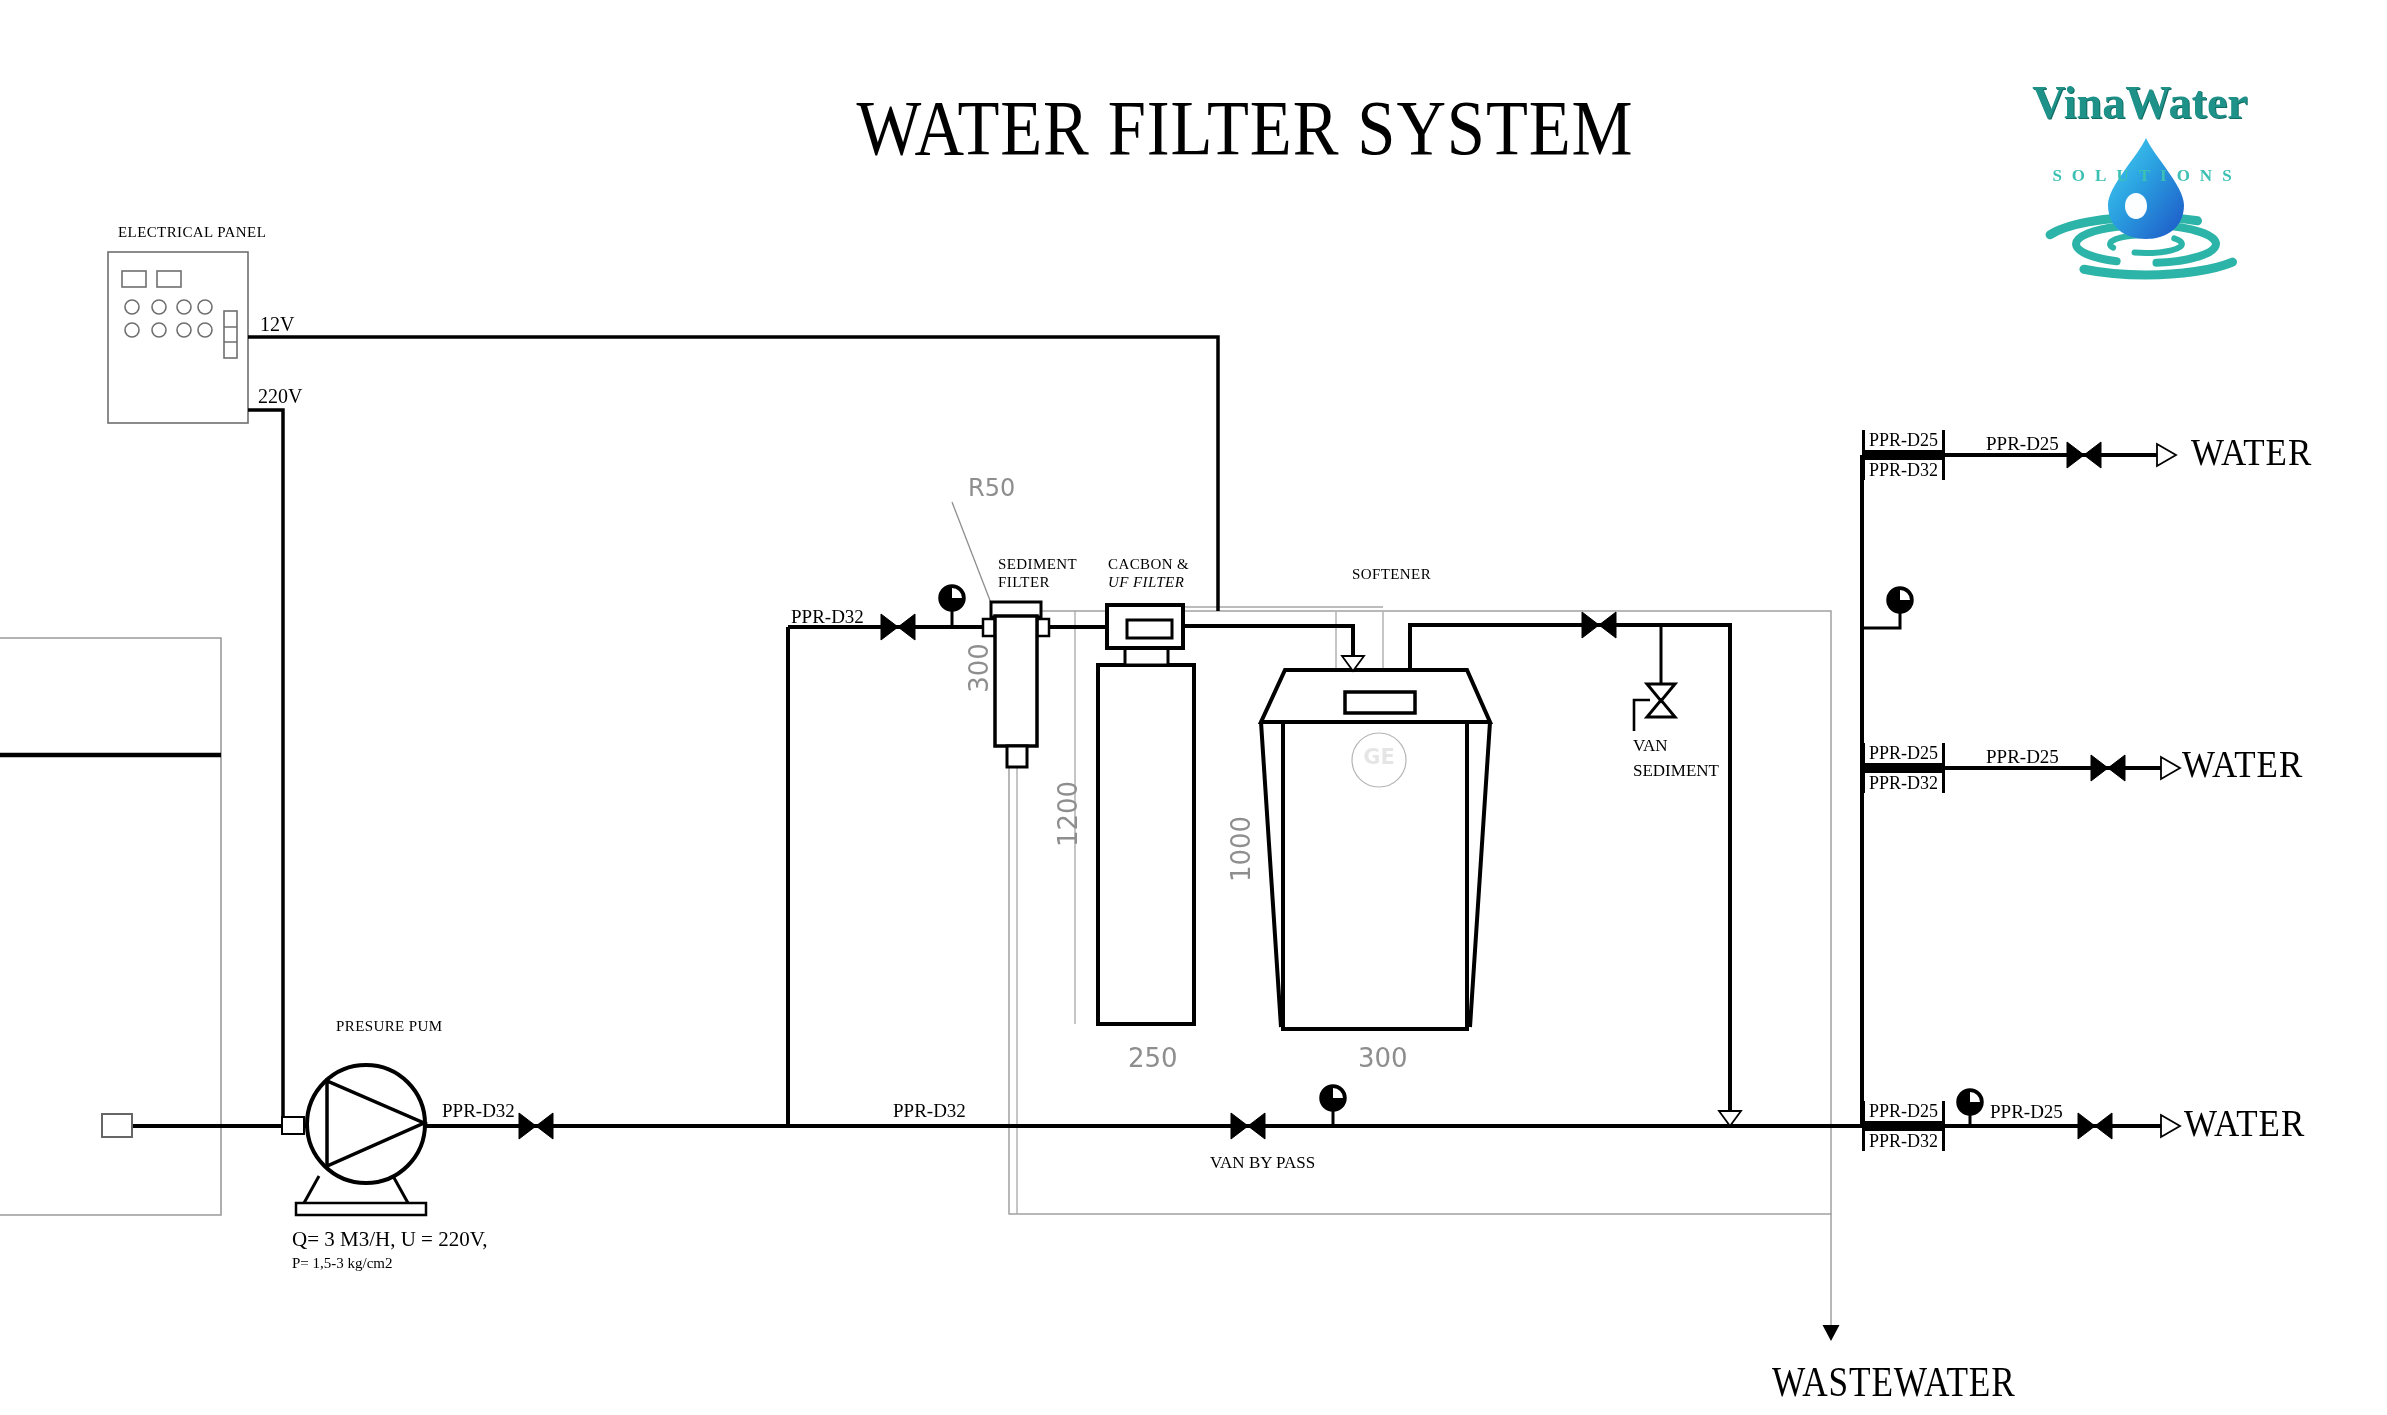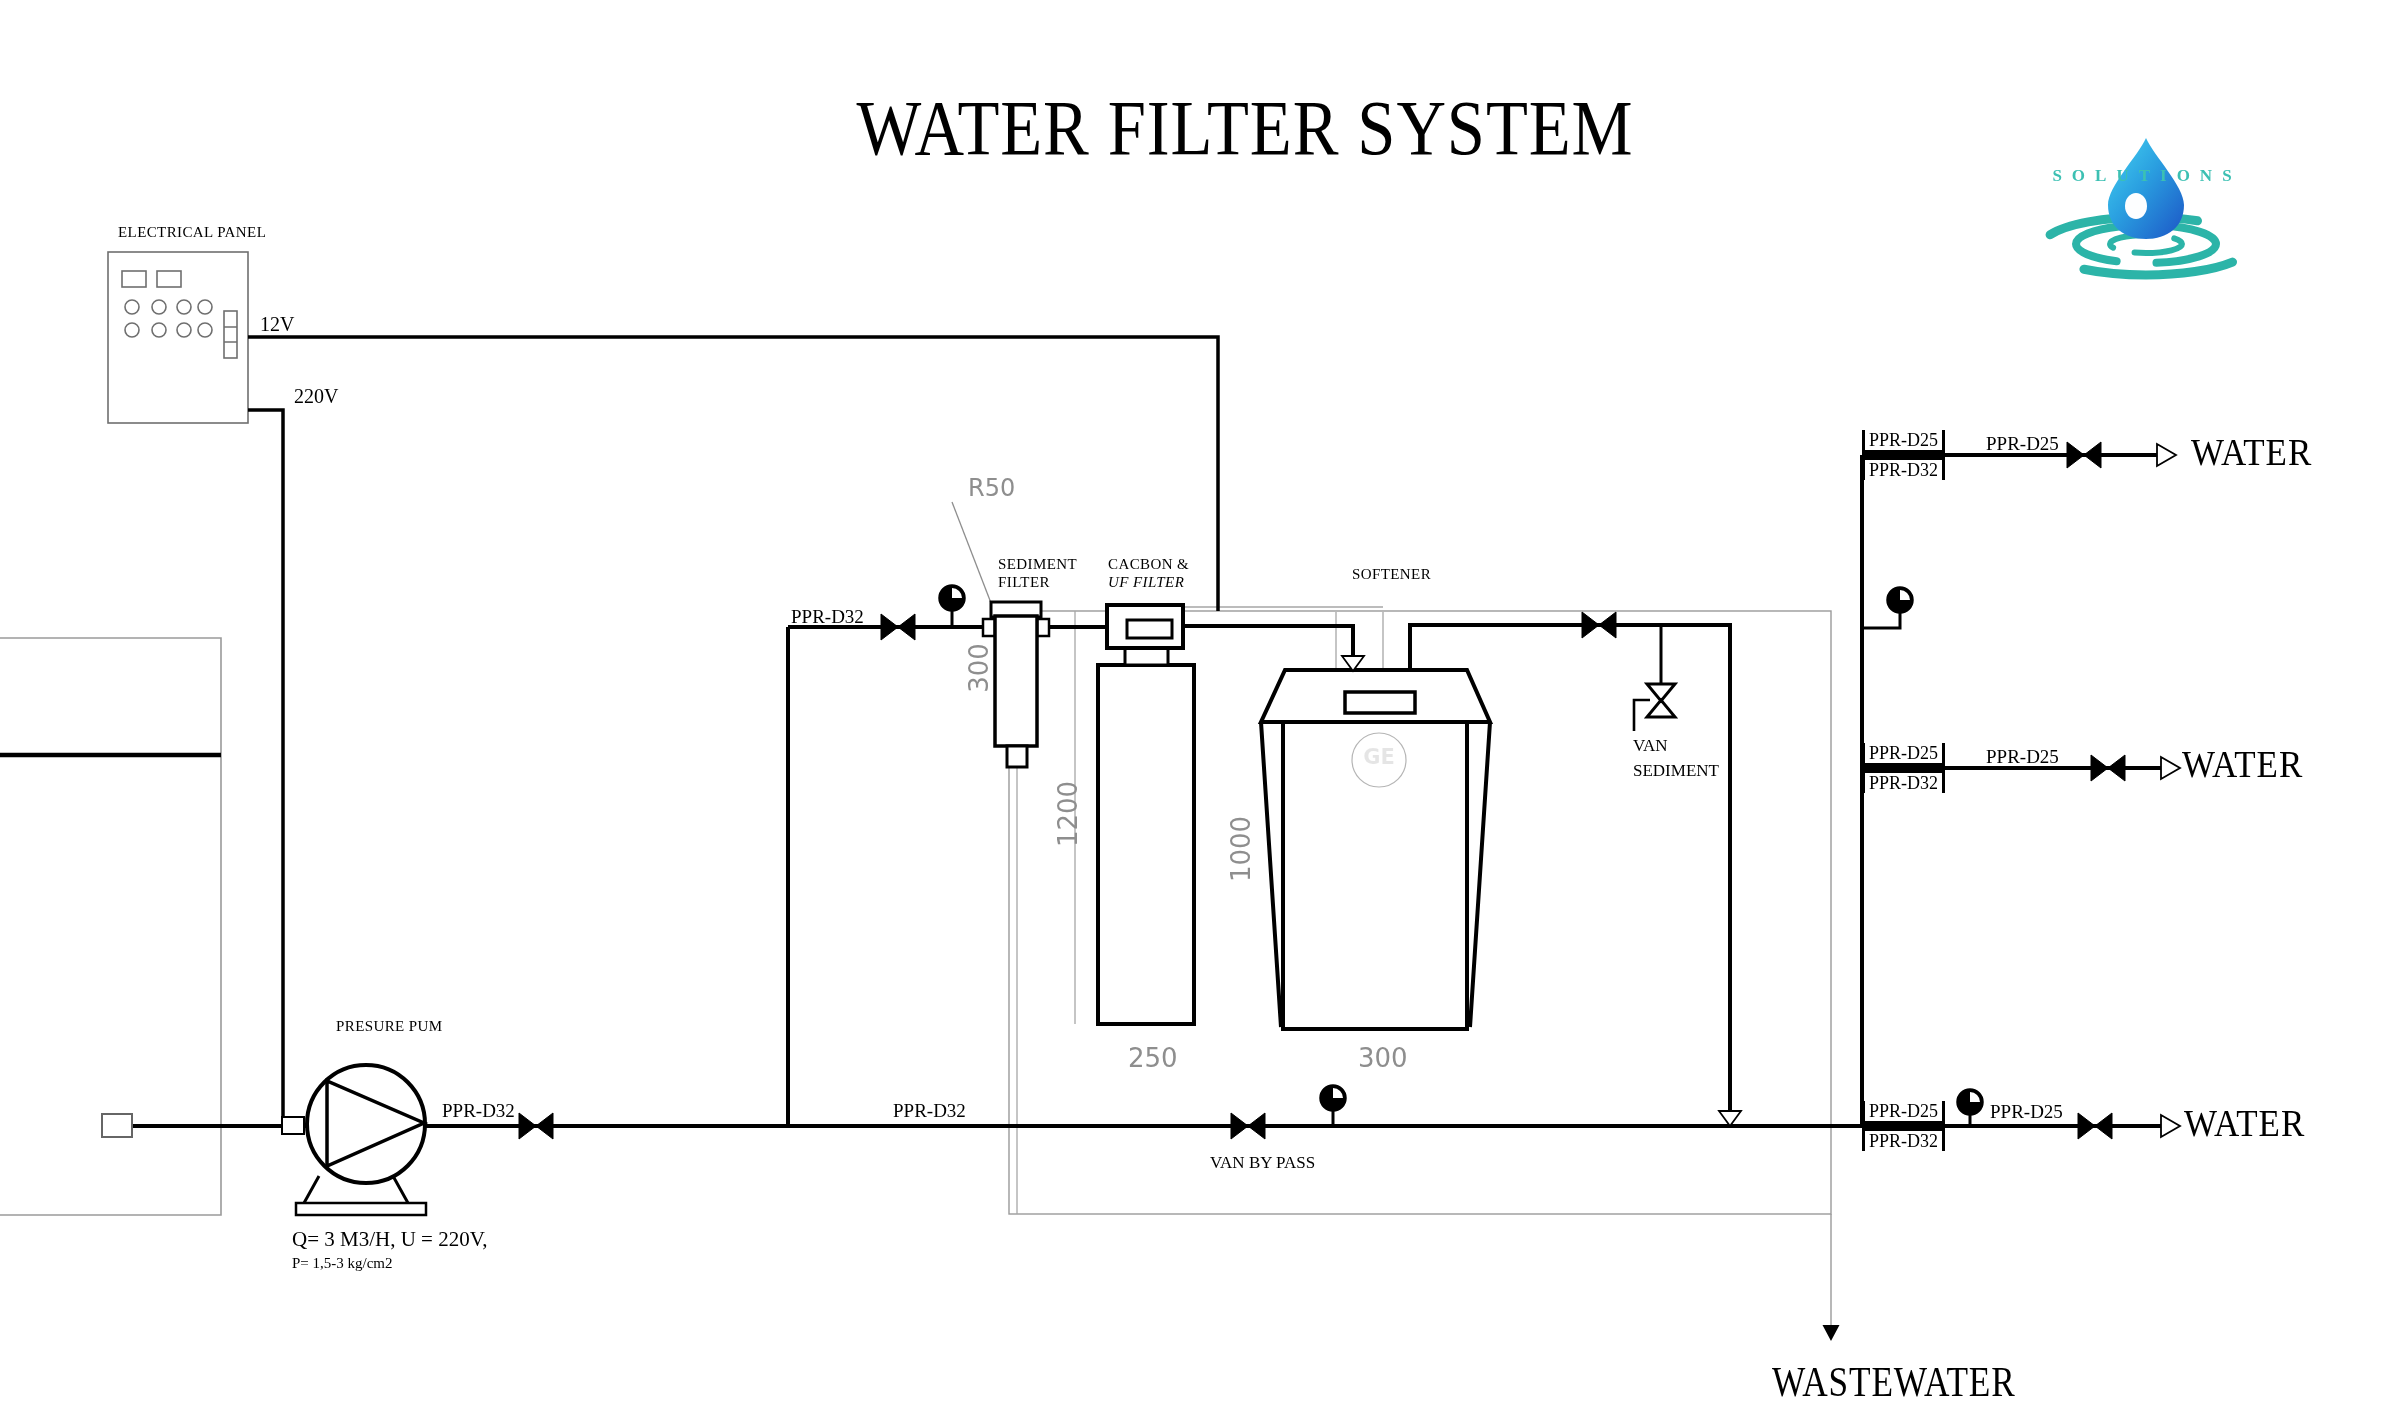--- a/index.html
+++ b/index.html
@@ -175,25 +175,26 @@
       <g>
         <path d="M2146,138 C2138,156 2108,186 2108,205 C2108,227 2125,239 2146,239
                  C2167,239 2184,227 2184,205 C2184,186 2154,156 2146,138 Z" fill="url(#dropGrad)"></path>
         <ellipse cx="2136" cy="206" rx="11" ry="13" fill="#fdfeff"></ellipse>
       </g>
     </g>
   </svg>
 
   <div class="lbl title" style="left:745px;top:86px;width:1000px;">WATER FILTER SYSTEM</div>
 
+  <div class="brand" style="left:2000px;top:76px;width:280px;">VinaWater</div>
   <div class="brand-sub" style="left:2022px;top:120px;width:250px;margin-top:46px;">SOLUTIONS</div>
 
   <div class="lbl small" style="left:118px;top:224px;">ELECTRICAL PANEL</div>
   <div class="lbl" style="left:260px;top:314px;font-size:20px;">12V</div>
-  <div class="lbl" style="left:258px;top:386px;font-size:20px;margin-left:36px;">220V</div>
+  <div class="lbl" style="left:258px;top:386px;font-size:20px;">220V</div>
 
   <div class="lbl small" style="left:336px;top:1018px;">PRESURE PUM</div>
   <div class="lbl" style="left:292px;top:1228px;font-size:21px;">Q= 3 M3/H, U = 220V,</div>
   <div class="lbl" style="left:292px;top:1255px;font-size:15px;">P= 1,5-3 kg/cm2</div>
   <div class="lbl pipe-lbl" style="left:442px;top:1101px;">PPR-D32</div>
 
   <div class="lbl pipe-lbl" style="left:791px;top:607px;">PPR-D32</div>
   <div class="lbl pipe-lbl" style="left:893px;top:1101px;">PPR-D32</div>
   <div class="lbl tag" style="left:1210px;top:1154px;">VAN BY PASS</div>
 

